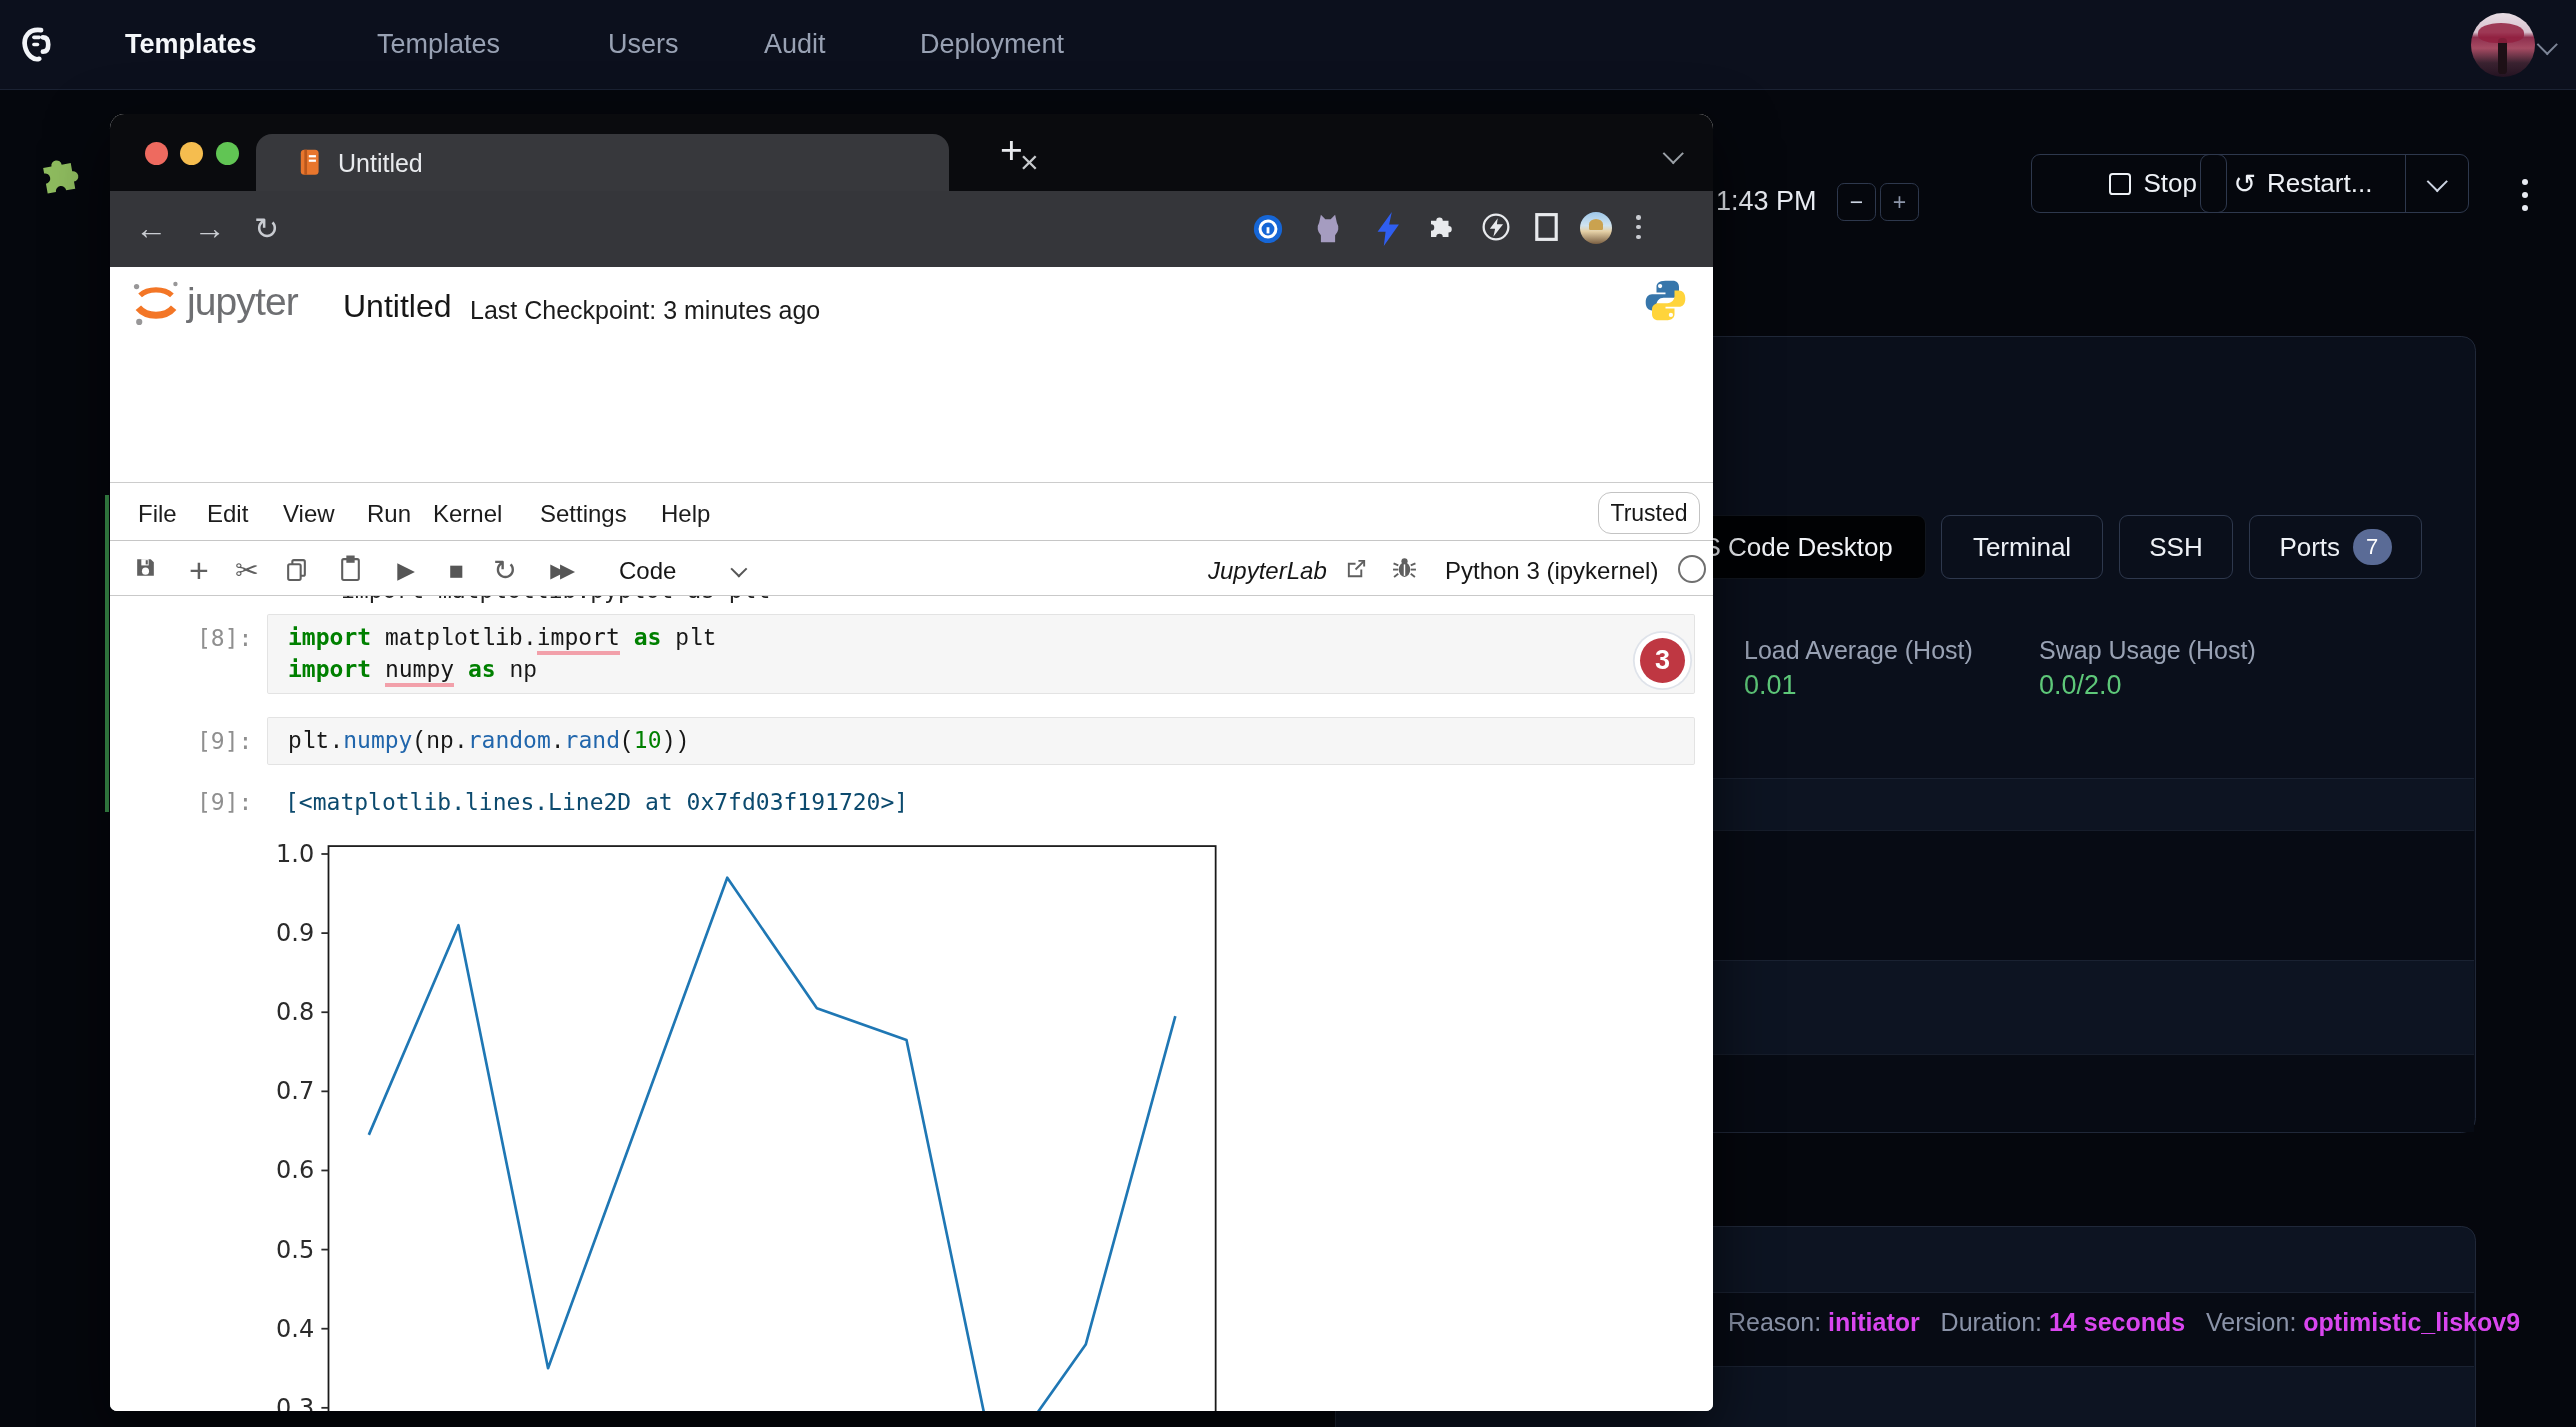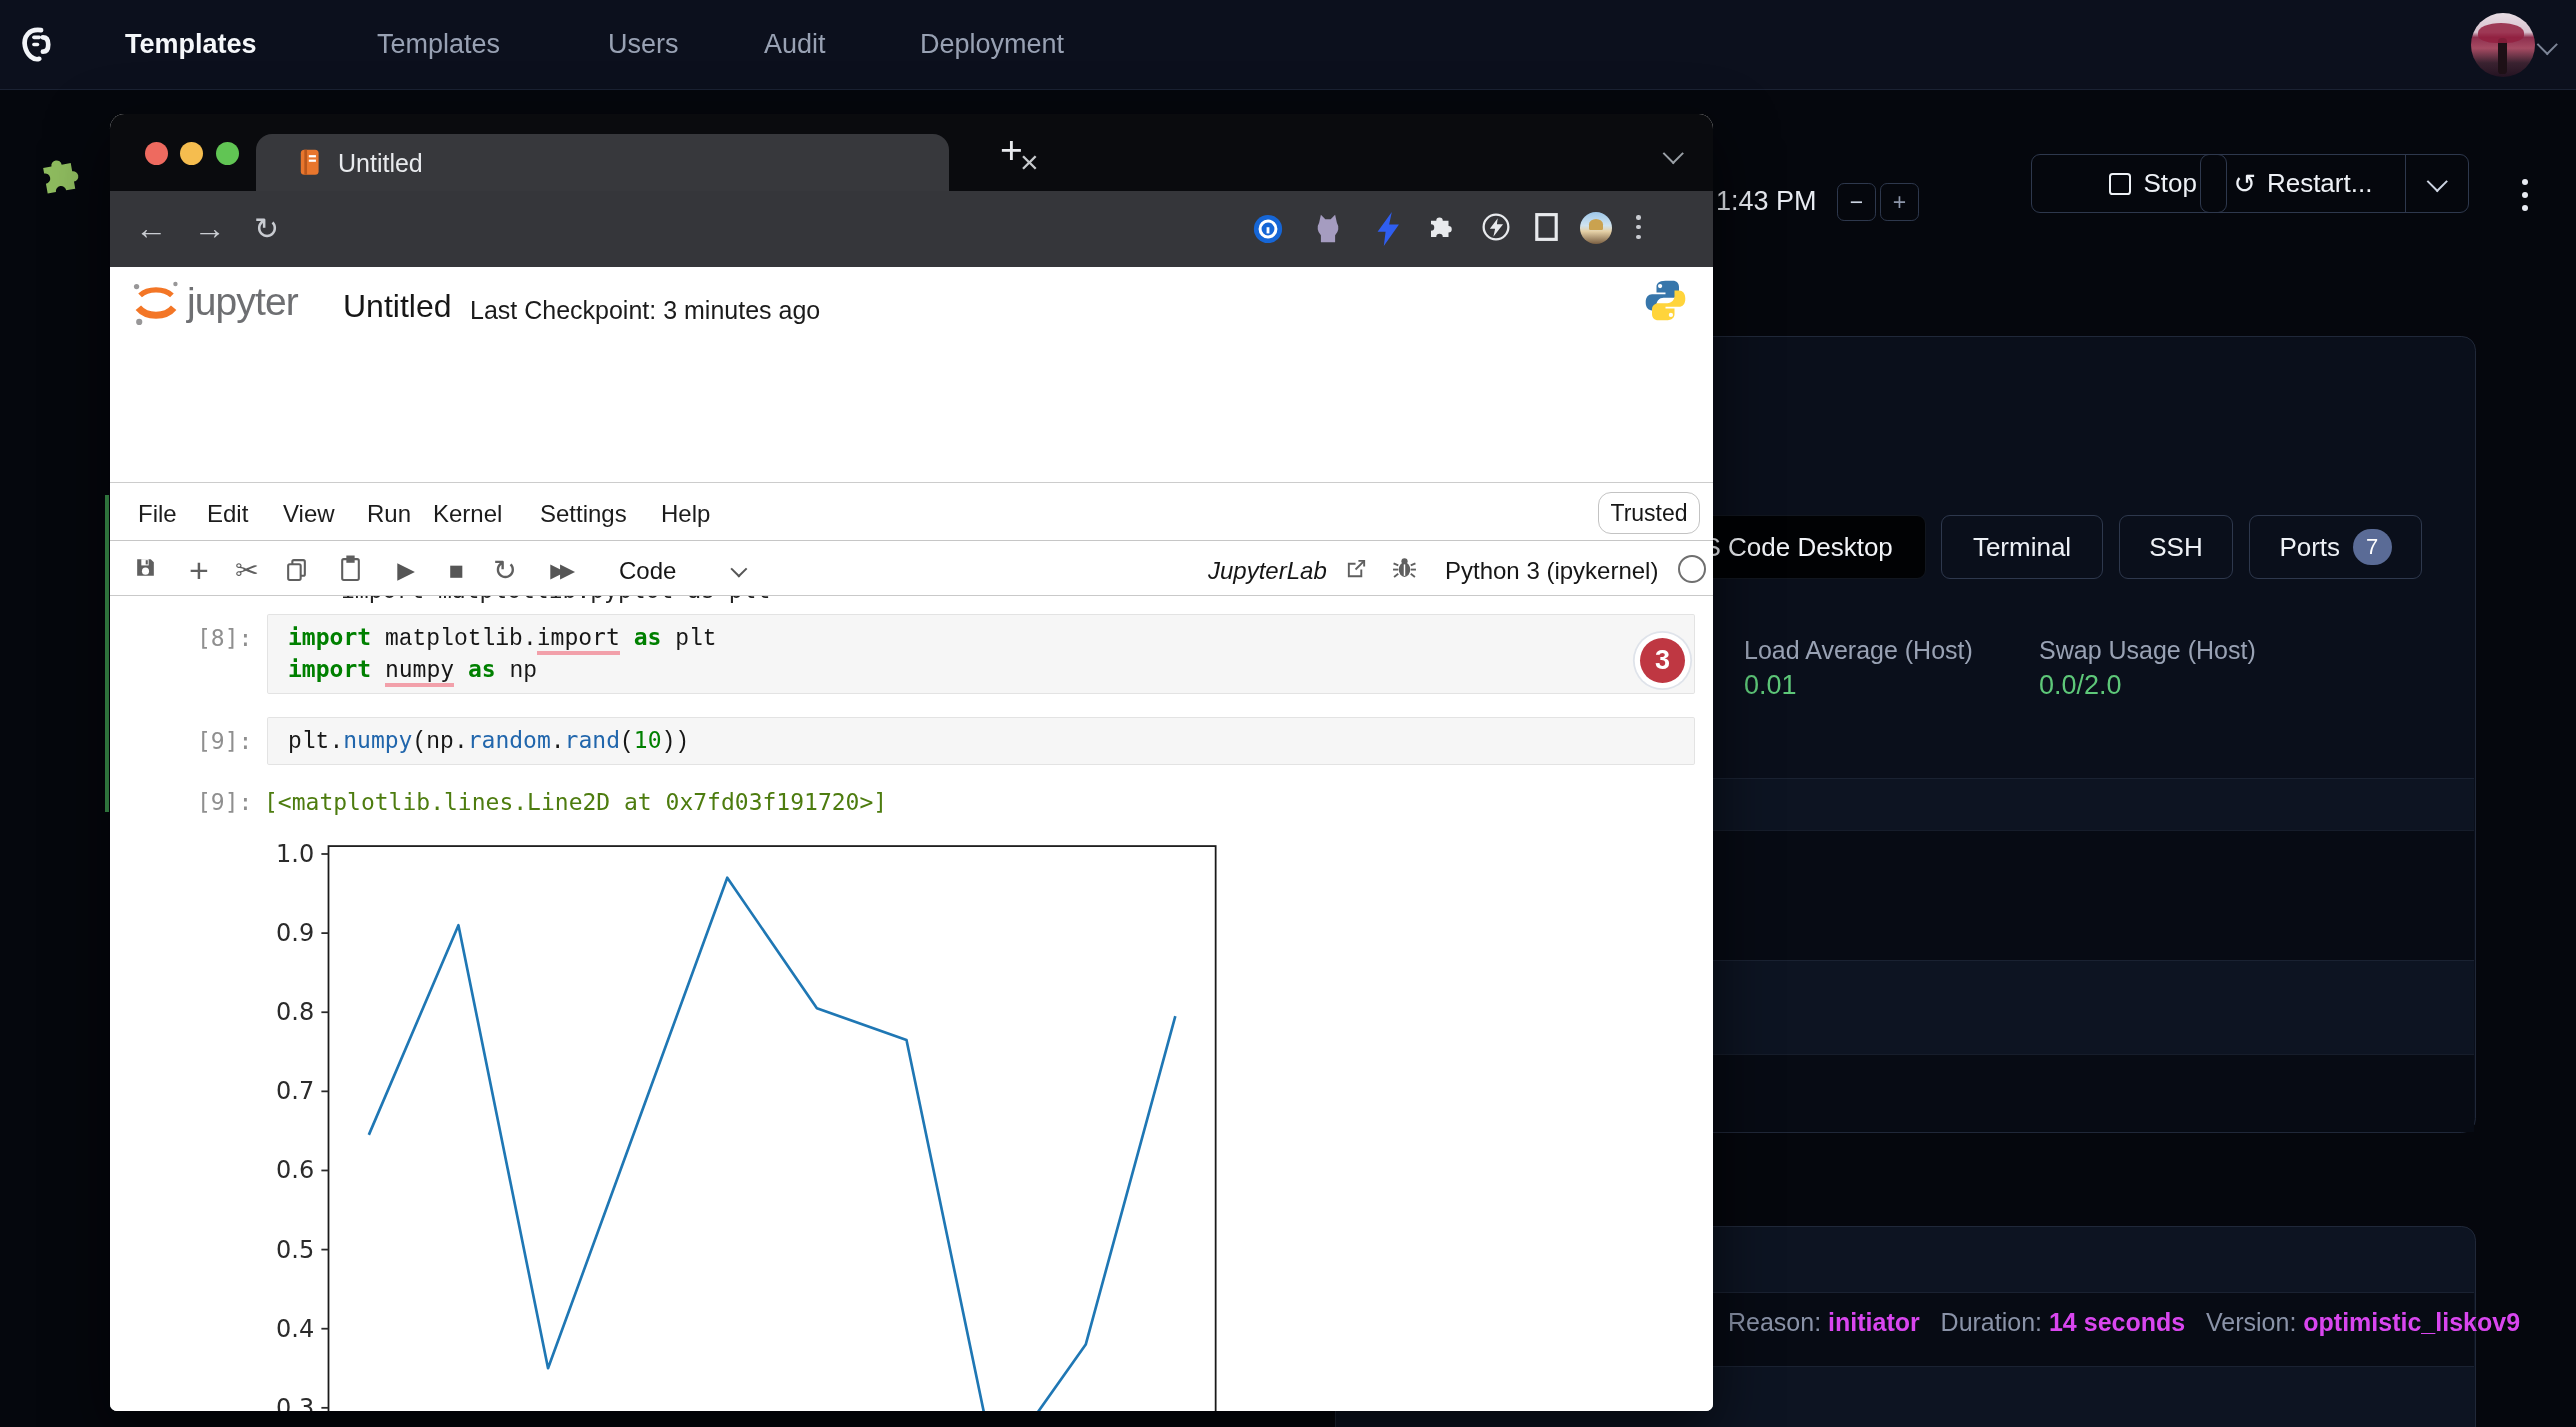--- a/index.html
+++ b/index.html
@@ -372,21 +372,21 @@
       <div class="abs codeline" style="left:178px;top:389px;"><span class="tk-kw">import</span><span class="tk-pl"> </span><span class="tk-ul">numpy</span><span class="tk-kw"> as</span><span class="tk-pl"> np</span></div>
       <div class="abs" style="left:1530px;top:371px;width:45px;height:45px;border-radius:50%;background:#bf3742;box-shadow:0 0 0 5.3px #ffffff,0 0 0 7.1px #dfe3ea;display:flex;align-items:center;justify-content:center;color:#fff;font-size:27px;font-weight:bold;">
           <span>3</span>
         </div>
 
       <div class="abs prompt" style="left:87px;top:461px;"><span>[9]:</span></div>
       <div class="abs cellbox" style="left:157px;top:450px;width:1426px;height:46px;"></div>
       <div class="abs codeline" style="left:178px;top:460px;"><span class="tk-pl">plt.</span><span class="tk-fn">numpy</span><span class="tk-pl">(np.</span><span class="tk-fn">random</span><span class="tk-pl">.</span><span class="tk-fn">rand</span><span class="tk-pl">(</span><span class="tk-num">10</span><span class="tk-pl">))</span></div>
 
       <div class="abs prompt" style="left:87px;top:522px;"><span>[9]:</span></div>
-      <div class="abs codeline" style="left:154px;top:522px;color:#4d7c0f;"><span>[&lt;matplotlib.lines.Line2D at 0x7fd03f191720&gt;]</span></div>
+      <div class="abs codeline" style="left:175px;top:522px;color:#0c4a6e;"><span>[&lt;matplotlib.lines.Line2D at 0x7fd03f191720&gt;]</span></div>
 
       <svg id="chart" class="abs" style="left:166px;top:571px;" width="961" height="712" viewBox="0 0 1080 800">
           <rect x="59" y="9" width="997" height="738" fill="#ffffff" stroke="#1a1a1a" stroke-width="2"></rect>
           <line x1="51" y1="729.2168674698795" x2="59" y2="729.2168674698795" stroke="#2b2b2b" stroke-width="2"></line>
           <text x="43" y="738.2168674698795" text-anchor="end" font-size="27" fill="#2b2b2b" font-family="DejaVu Sans, sans-serif">0.2</text>
           <line x1="51" y1="640.3012048192771" x2="59" y2="640.3012048192771" stroke="#2b2b2b" stroke-width="2"></line>
           <text x="43" y="649.3012048192771" text-anchor="end" font-size="27" fill="#2b2b2b" font-family="DejaVu Sans, sans-serif">0.3</text>
           <line x1="51" y1="551.3855421686746" x2="59" y2="551.3855421686746" stroke="#2b2b2b" stroke-width="2"></line>
           <text x="43" y="560.3855421686746" text-anchor="end" font-size="27" fill="#2b2b2b" font-family="DejaVu Sans, sans-serif">0.4</text>
           <line x1="51" y1="462.46987951807233" x2="59" y2="462.46987951807233" stroke="#2b2b2b" stroke-width="2"></line>

